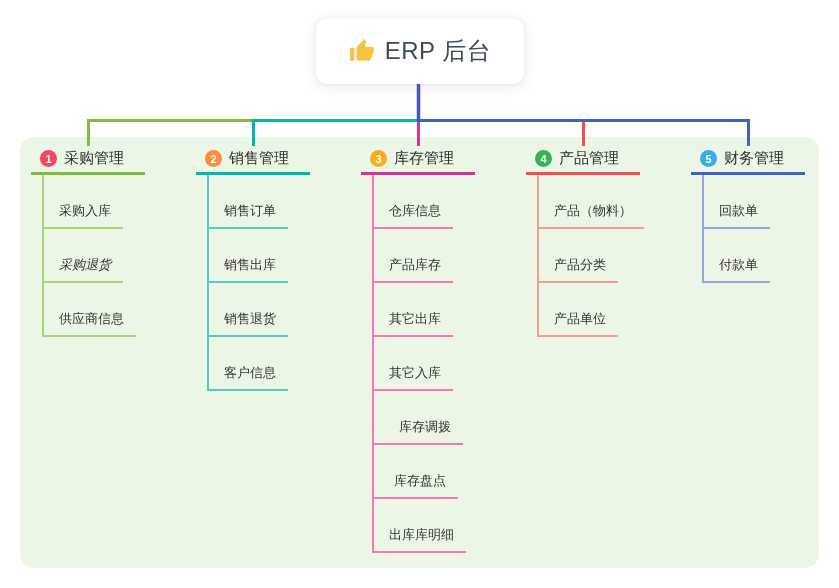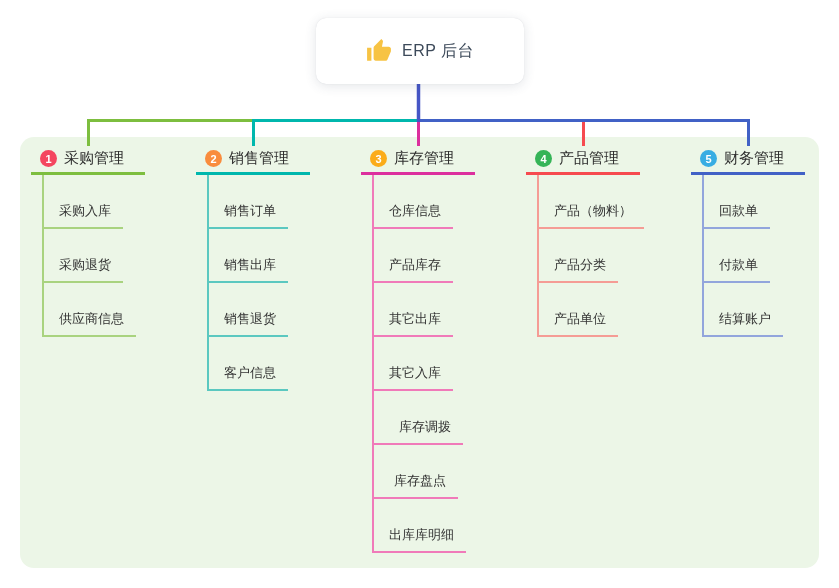--- a/index.html
+++ b/index.html
@@ -12,21 +12,21 @@
   }
   
   .root-card {
     position:absolute; left:316px; top:18px; width:208px; height:66px;
     background:#ffffff; border-radius:10px;
     box-shadow:0 2px 12px rgba(60,70,90,.14), 0 0 1px rgba(60,70,90,.18);
     display:flex; align-items:center; justify-content:center; gap:10px;
     z-index:3; cursor:pointer;
   }
   .root-card .root-label {
-    font-size:16px; color:#3d4a5a; letter-spacing:.5px; white-space:nowrap;
+    font-size:24px; color:#3d4a5a; letter-spacing:.5px; white-space:nowrap;
   }
   .thumb-icon { width:26px; height:26px; display:block; }
   
   svg.connectors { position:absolute; left:0; top:0; z-index:1; pointer-events:none; }
   
   .panel {
     position:absolute; left:20px; top:137px; width:799px; height:431px;
     border-radius:14px; z-index:0;
   }
   
@@ -77,21 +77,21 @@
       <div class="branch-title" style="border-bottom-color: rgb(125, 190, 63);">
         <span class="badge" style="background: rgb(244, 70, 95);">1</span>
         <span class="branch-label">采购管理</span>
       </div>
       <div class="children">
         <div class="vline" style="background: rgb(169, 211, 127);"></div>
         <div class="child">
           <div class="child-inner" style="border-bottom-color: rgb(169, 211, 127);">采购入库</div>
         </div>
         <div class="child">
-          <div class="child-inner" style="border-bottom-color: rgb(169, 211, 127);">采购退货</div>
+          <div class="child-inner" style="border-bottom-color: rgb(169, 211, 127); font-style: italic;">采购退货</div>
         </div>
         <div class="child">
           <div class="child-inner" style="border-bottom-color: rgb(169, 211, 127);">供应商信息</div>
         </div>
       </div>
     </div>
     <div class="branch" style="left: 196px;">
       <div class="branch-title" style="border-bottom-color: rgb(0, 183, 173);">
         <span class="badge" style="background: rgb(249, 140, 61);">2</span>
         <span class="branch-label">销售管理</span>
@@ -166,18 +166,15 @@
         <span class="branch-label">财务管理</span>
       </div>
       <div class="children">
         <div class="vline" style="background: rgb(146, 165, 220);"></div>
         <div class="child">
           <div class="child-inner" style="border-bottom-color: rgb(146, 165, 220);">回款单</div>
         </div>
         <div class="child">
           <div class="child-inner" style="border-bottom-color: rgb(146, 165, 220);">付款单</div>
         </div>
-        <div class="child">
-          <div class="child-inner" style="border-bottom-color: rgb(146, 165, 220);">结算账户</div>
-        </div>
       </div>
     </div>
   </div>
 
 </body></html>

